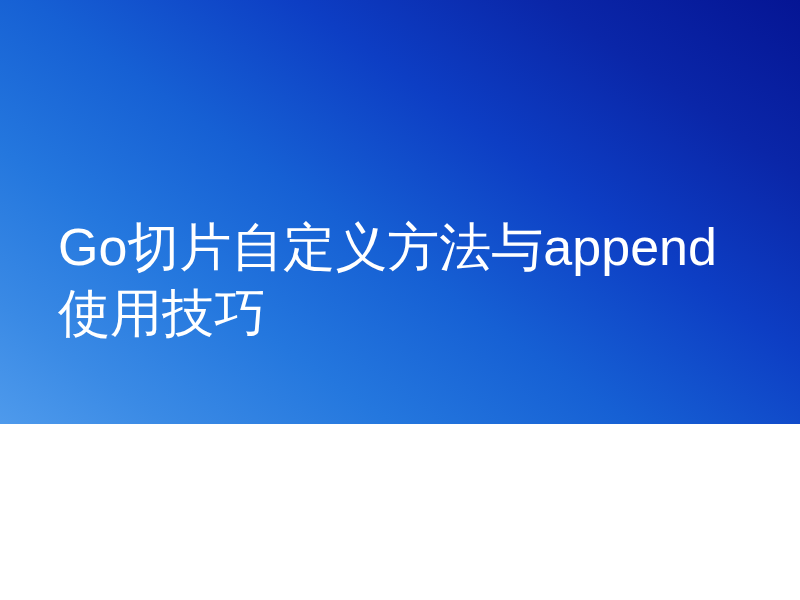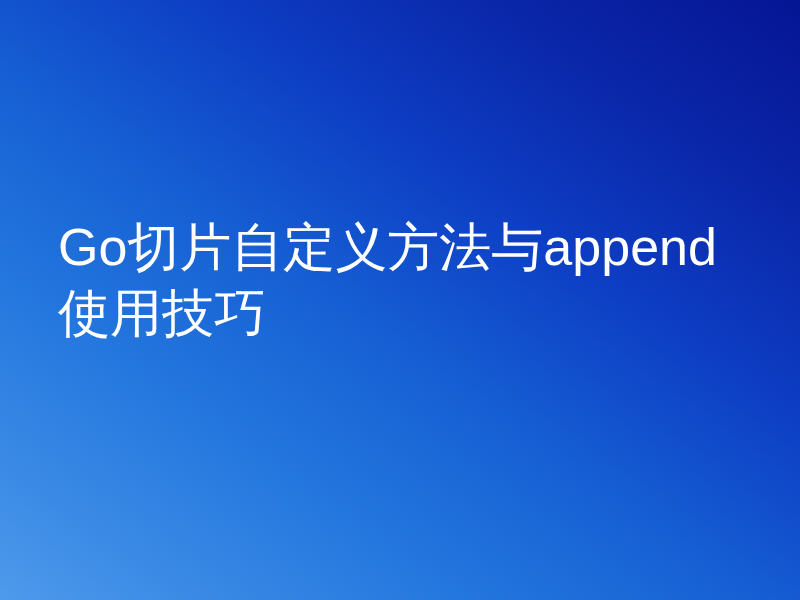--- a/index.html
+++ b/index.html
@@ -10,21 +10,21 @@
   body {
     width: 800px;
     height: 600px;
     overflow: hidden;
     font-family: "Liberation Sans", "DejaVu Sans", sans-serif;
   }
 
   .slide {
     position: relative;
     width: 800px;
-    height: 600px;
+    height: 424px;
     box-sizing: border-box;
     
     background-image: linear-gradient(
       215deg,
       #051594 0%,
       #0a26a8 18%,
       #0d3ec4 36%,
       #1660d4 55%,
       #2477de 72%,
       #3a8ae5 88%,

